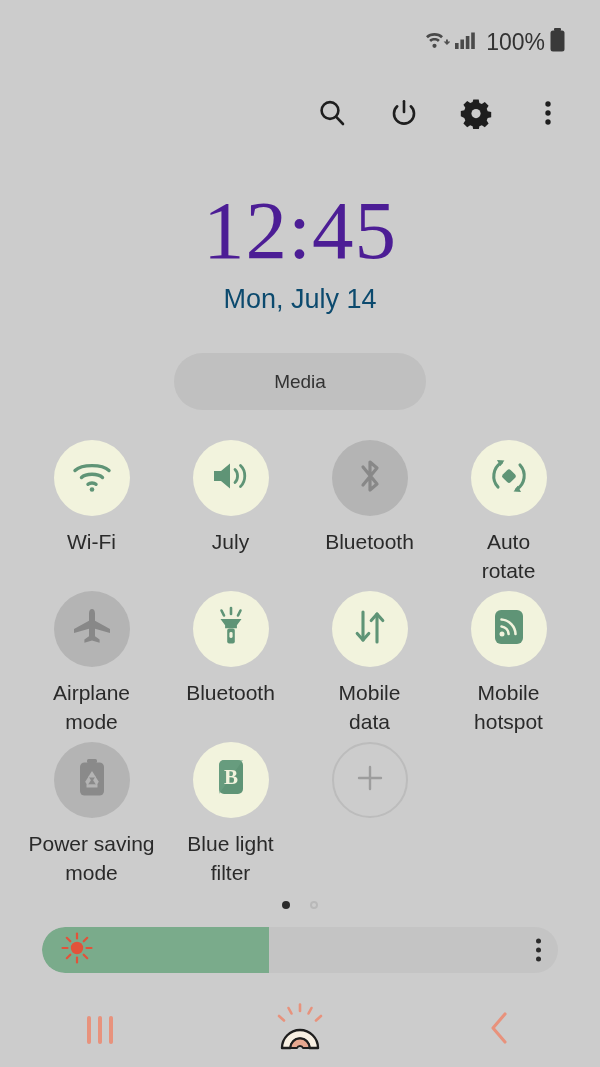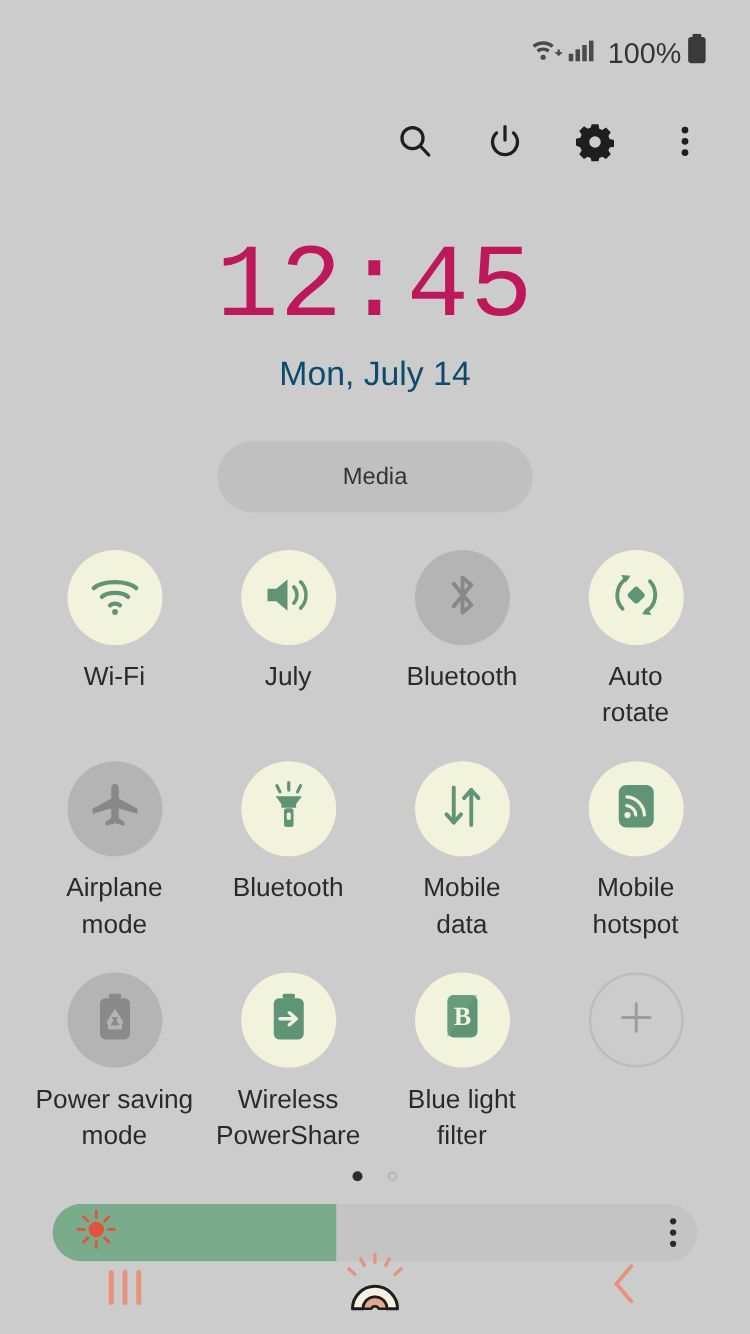--- a/index.html
+++ b/index.html
@@ -60,23 +60,23 @@
 
   
   .clock-wrap {
     margin-top: 42px;
     text-align: center;
   }
   .clock-time {
     font-size: 83px;
     line-height: 84px;
     font-weight: 300;
-    color: #be185d;
+    color: #4c1d95;
     letter-spacing: 1px;
-    font-family: Liberation Mono, monospace;
+    font-family: Liberation Serif, serif;
   }
   .clock-date {
     margin-top: 12px;
     font-size: 27px;
     font-weight: 400;
     color: #0c4a6e;
   }
 
   
   .pills {
@@ -96,21 +96,21 @@
     font-size: 19px;
     color: #333;
     cursor: pointer;
   }
 
   
   .grid {
     margin-top: 30px;
     display: grid;
     grid-template-columns: repeat(4, 1fr);
-    row-gap: 24px;
+    row-gap: 6px;
     padding: 0 22px;
     box-sizing: border-box;
   }
   .tile {
     display: flex;
     flex-direction: column;
     align-items: center;
     cursor: pointer;
   }
   .tile-circle {
@@ -464,36 +464,20 @@
             <path d="M23.8 24.8 l-3.4 -5.4 -2.3 3.8 3.4 5.4 z"></path>
             <rect x="11.5" y="27.3" width="11" height="3.2"></rect>
           </g>
         </svg>
       </span>
     </div>
     <div class="tile-label" style="white-space:pre-line; max-width:150px">Power saving
 mode</div>
   </div>
 
-  <div class="tile">
-    <div class="tile-circle on">
-      <span>
-        <svg width="34" height="42" viewBox="0 0 34 42">
-          <rect x="12" y="2" width="10" height="4" rx="1.6" fill="#5f9476"></rect>
-          <rect x="5" y="5.5" width="24" height="33" rx="4.5" fill="#5f9476"></rect>
-          <g fill="none" stroke="#f2f3dd" stroke-width="2.8" stroke-linecap="round" stroke-linejoin="round">
-            <line x1="10" y1="22" x2="22" y2="22"></line>
-            <polyline points="17.5,17.2 23,22 17.5,26.8"></polyline>
-          </g>
-        </svg>
-      </span>
-    </div>
-    <div class="tile-label" style="white-space:pre-line; max-width:160px">Wireless
-PowerShare</div>
-  </div>
 
   <div class="tile">
     <div class="tile-circle on">
       <span>
         <svg width="38" height="42" viewBox="0 0 38 42">
           <rect x="7" y="3" width="24" height="34" rx="5" fill="#5f9476"></rect>
           <path d="M31 3 L7 37 L7 8 A5 5 0 0 1 12 3 Z" fill="#6ea285" opacity="0.55"></path>
           <text x="19" y="27" font-family="Liberation Serif, serif" font-size="21" font-weight="bold" fill="#f2f3dd" text-anchor="middle">B</text>
         </svg>
       </span>

